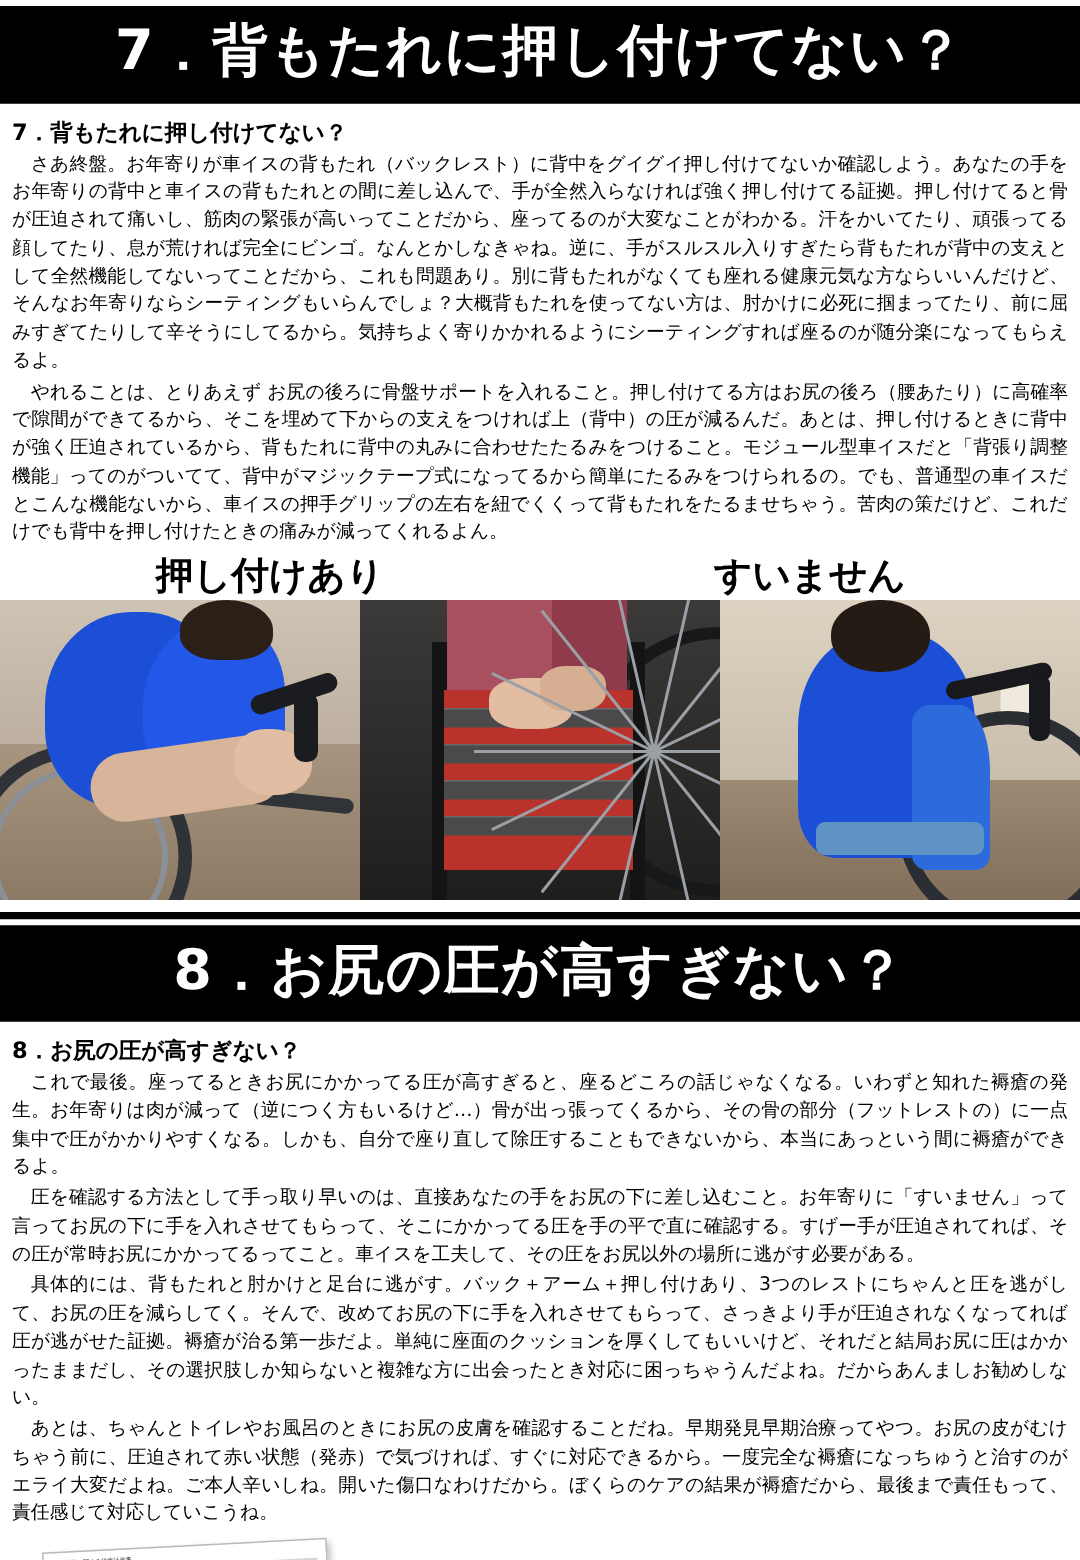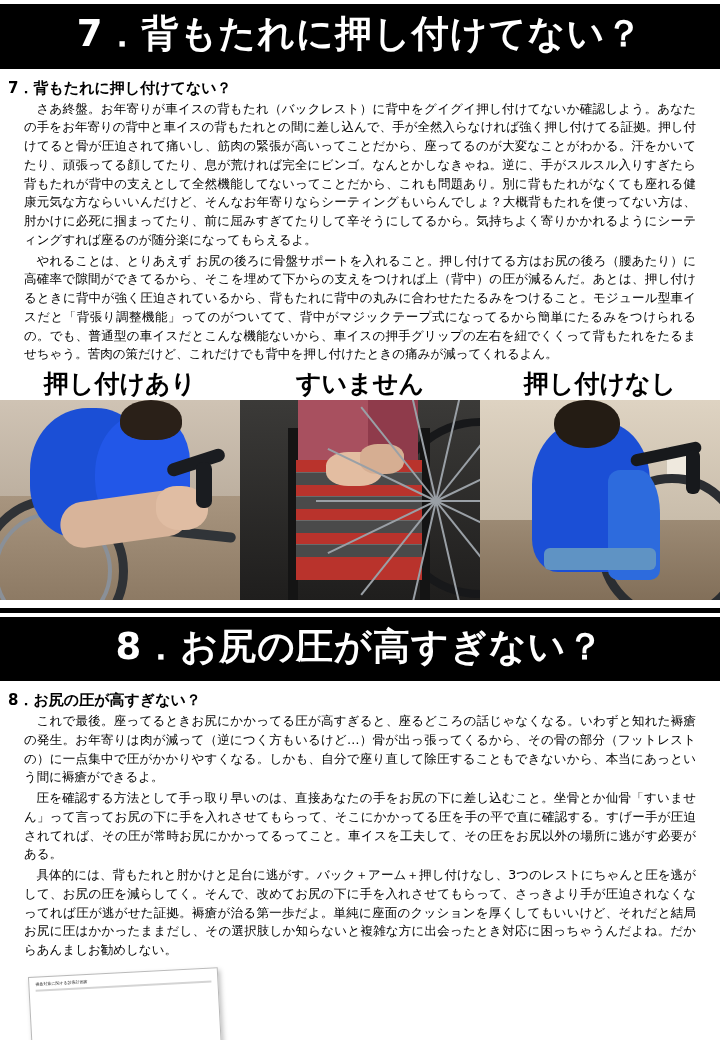--- a/index.html
+++ b/index.html
@@ -40,21 +40,21 @@
   .sub-heading {
     font-size: 15px;
     font-weight: bold;
     color: #000;
     padding: 6px 8px 2px 8px;
     font-family: "DejaVu Sans", "Liberation Sans", sans-serif;
   }
 
   
   .body-text {
-    padding: 0 24px;
+    padding: 0 8px;
     font-size: 12.5px;
     line-height: 1.5;
     color: #000;
     text-align: justify;
     font-family: "DejaVu Sans", "Liberation Sans", sans-serif;
   }
   .body-text p {
     margin: 0 0 2px 0;
     text-indent: 1em;
   }
@@ -172,21 +172,20 @@
   <div class="sub-heading">7．背もたれに押し付けてない？</div>
 
   <div class="body-text">
     <p>さあ終盤。お年寄りが車イスの背もたれ（バックレスト）に背中をグイグイ押し付けてないか確認しよう。あなたの手をお年寄りの背中と車イスの背もたれとの間に差し込んで、手が全然入らなければ強く押し付けてる証拠。押し付けてると骨が圧迫されて痛いし、筋肉の緊張が高いってことだから、座ってるのが大変なことがわかる。汗をかいてたり、頑張ってる顔してたり、息が荒ければ完全にビンゴ。なんとかしなきゃね。逆に、手がスルスル入りすぎたら背もたれが背中の支えとして全然機能してないってことだから、これも問題あり。別に背もたれがなくても座れる健康元気な方ならいいんだけど、そんなお年寄りならシーティングもいらんでしょ？大概背もたれを使ってない方は、肘かけに必死に掴まってたり、前に屈みすぎてたりして辛そうにしてるから。気持ちよく寄りかかれるようにシーティングすれば座るのが随分楽になってもらえるよ。</p>
     <p>やれることは、とりあえず お尻の後ろに骨盤サポートを入れること。押し付けてる方はお尻の後ろ（腰あたり）に高確率で隙間ができてるから、そこを埋めて下からの支えをつければ上（背中）の圧が減るんだ。あとは、押し付けるときに背中が強く圧迫されているから、背もたれに背中の丸みに合わせたたるみをつけること。モジュール型車イスだと「背張り調整機能」ってのがついてて、背中がマジックテープ式になってるから簡単にたるみをつけられるの。でも、普通型の車イスだとこんな機能ないから、車イスの押手グリップの左右を紐でくくって背もたれをたるませちゃう。苦肉の策だけど、これだけでも背中を押し付けたときの痛みが減ってくれるよん。</p>
   </div>
 
   <div class="caption-row">
     <div class="caption-cell">押し付けあり</div>
     <div class="caption-cell">すいません</div>
-    <div class="caption-cell">押し付けなし</div>
   </div>
 
   <div class="photo-row">
     <div class="photo ph1">
       <div class="wall"></div>
         <div class="floor"></div>
       <div class="wheel"></div>
         <div class="rim"></div>
       <div class="body"></div>
         <div class="body2"></div>
@@ -245,22 +244,23 @@
   <div class="banner-wrap">
     <div class="section-banner">
       <div class="banner-text">8．お尻の圧が高すぎない？</div>
     </div>
   </div>
 
   <div class="sub-heading">8．お尻の圧が高すぎない？</div>
 
   <div class="body-text">
     <p>これで最後。座ってるときお尻にかかってる圧が高すぎると、座るどころの話じゃなくなる。いわずと知れた褥瘡の発生。お年寄りは肉が減って（逆につく方もいるけど…）骨が出っ張ってくるから、その骨の部分（フットレストの）に一点集中で圧がかかりやすくなる。しかも、自分で座り直して除圧することもできないから、本当にあっという間に褥瘡ができるよ。</p>
-    <p>圧を確認する方法として手っ取り早いのは、直接あなたの手をお尻の下に差し込むこと。坐骨とか仙骨「すいません」って言ってお尻の下に手を入れさせてもらって、そこにかかってる圧を手の平で直に確認する。すげー手が圧迫されてれば、その圧が常時お尻にかかってるってこと。車イスを工夫して、その圧をお尻以外の場所に逃がす必要がある。</p>
-    <p>具体的には、背もたれと肘かけと足台に逃がす。バック＋アーム＋押し付けなし、3つのレストにちゃんと圧を逃がして、お尻の圧を減らしてく。そんで、改めてお尻の下に手を入れさせてもらって、さっきより手が圧迫されなくなってれば圧が逃がせた証拠。褥瘡が治る第一歩だよ。単純に座面のクッションを厚くしてもいいけど、それだと結局お尻に圧はかかったままだし、その選択肢しか知らないと複雑な方に出会ったとき対応に困っちゃうんだよね。だからあんましお勧めしない。</p>
+    <p>圧を確認する方法として手っ取り早いのは、直接あなたの手をお尻の下に差し込むこと。お年寄りに「すいません」って言ってお尻の下に手を入れさせてもらって、そこにかかってる圧を手の平で直に確認する。すげー手が圧迫されてれば、その圧が常時お尻にかかってるってこと。車イスを工夫して、その圧をお尻以外の場所に逃がす必要がある。</p>
+    <p>具体的には、背もたれと肘かけと足台に逃がす。バック＋アーム＋押し付けあり、3つのレストにちゃんと圧を逃がして、お尻の圧を減らしてく。そんで、改めてお尻の下に手を入れさせてもらって、さっきより手が圧迫されなくなってれば圧が逃がせた証拠。褥瘡が治る第一歩だよ。単純に座面のクッションを厚くしてもいいけど、それだと結局お尻に圧はかかったままだし、その選択肢しか知らないと複雑な方に出会ったとき対応に困っちゃうんだよね。だからあんましお勧めしない。</p>
+    <p>あとは、ちゃんとトイレやお風呂のときにお尻の皮膚を確認することだね。早期発見早期治療ってやつ。お尻の皮がむけちゃう前に、圧迫されて赤い状態（発赤）で気づければ、すぐに対応できるから。一度完全な褥瘡になっちゅうと治すのがエライ大変だよね。ご本人辛いしね。開いた傷口なわけだから。ぼくらのケアの結果が褥瘡だから、最後まで責任もって、責任感じて対応していこうね。</p>
   </div>
 
   <div class="bottom-block">
 
     <div class="doc-img">
       <div class="dtitle">褥瘡対策に関する診療計画書</div>
       <div class="dline"></div>
 
     </div>
 

